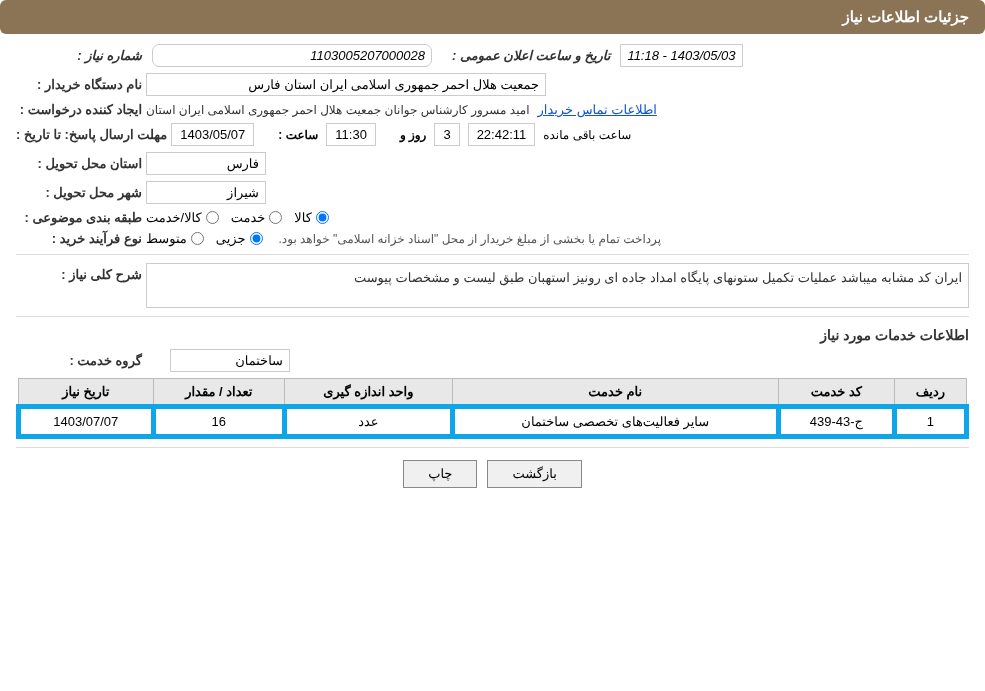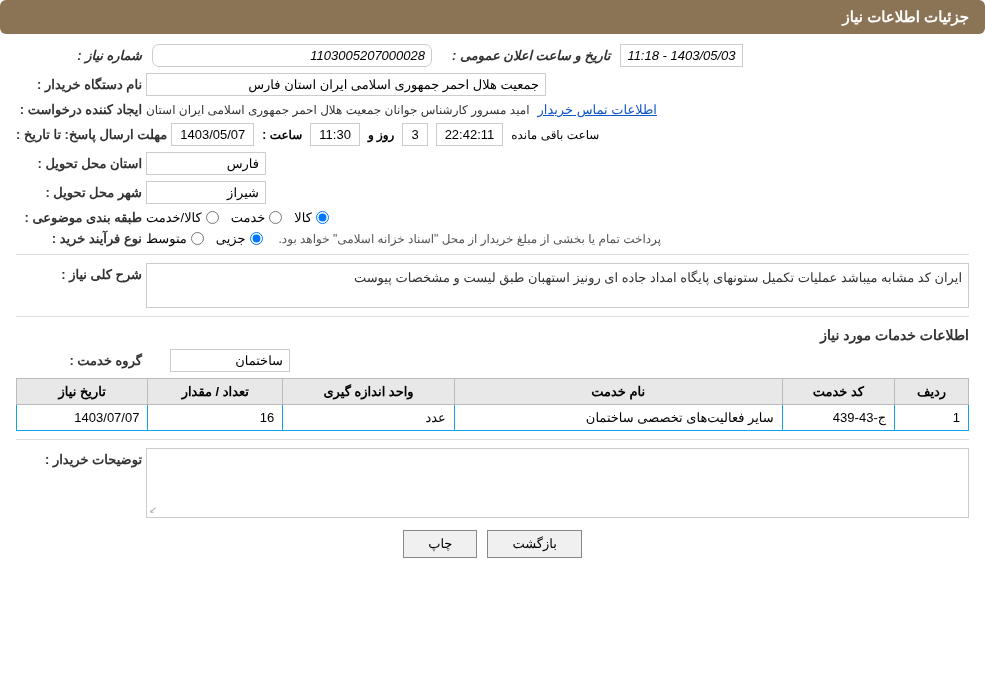--- a/index.html
+++ b/index.html
@@ -60,20 +60,21 @@
     }
     .date-row {
       display: flex;
       align-items: center;
       gap: 8px;
       flex-direction: row-reverse;
       flex-wrap: wrap;
     }
     .date-label {
       font-weight: bold;
+      margin-left: 16px;
     }
     .date-value {
       border: 1px solid #ccc;
       padding: 3px 8px;
       background: #fff;
     }
     .small-label {
       font-size: 12px;
     }
     .radio-group {
@@ -107,22 +108,23 @@
       font-size: 13px;
     }
     .services-table th {
       background: #e8e8e8;
       border: 1px solid #bbb;
       padding: 5px 8px;
       text-align: center;
       font-weight: bold;
     }
     .services-table td {
-      border: 1px solid #0ea5e9;
+      border: 5px solid #0ea5e9;
       padding: 5px 8px;
+      text-align: center;
     }
     .notes-box {
       border: 1px solid #ccc;
       background: #fff;
       min-height: 70px;
       width: 100%;
       position: relative;
     }
     .notes-resize {
       position: absolute;
@@ -298,27 +300,19 @@
             <td>سایر فعالیت‌های تخصصی ساختمان</td>
             <td>عدد</td>
             <td>16</td>
             <td>1403/07/07</td>
           </tr>
         </tbody>
     </table>
 
     <hr class="divider">
 
-    <div class="info-row" style="align-items:flex-start;">
-      <span class="label" style="padding-top:4px;">توضیحات خریدار :</span>
-      <div style="flex:1; position:relative;">
-        <div class="notes-box">
-          <span class="notes-resize">↙</span>
-        </div>
-      </div>
-    </div>
 
     <div class="buttons-row">
       <button class="btn btn-back">بازگشت</button>
       <button class="btn btn-print">چاپ</button>
     </div>
   </div>
 </div>
 
 </body></html>

